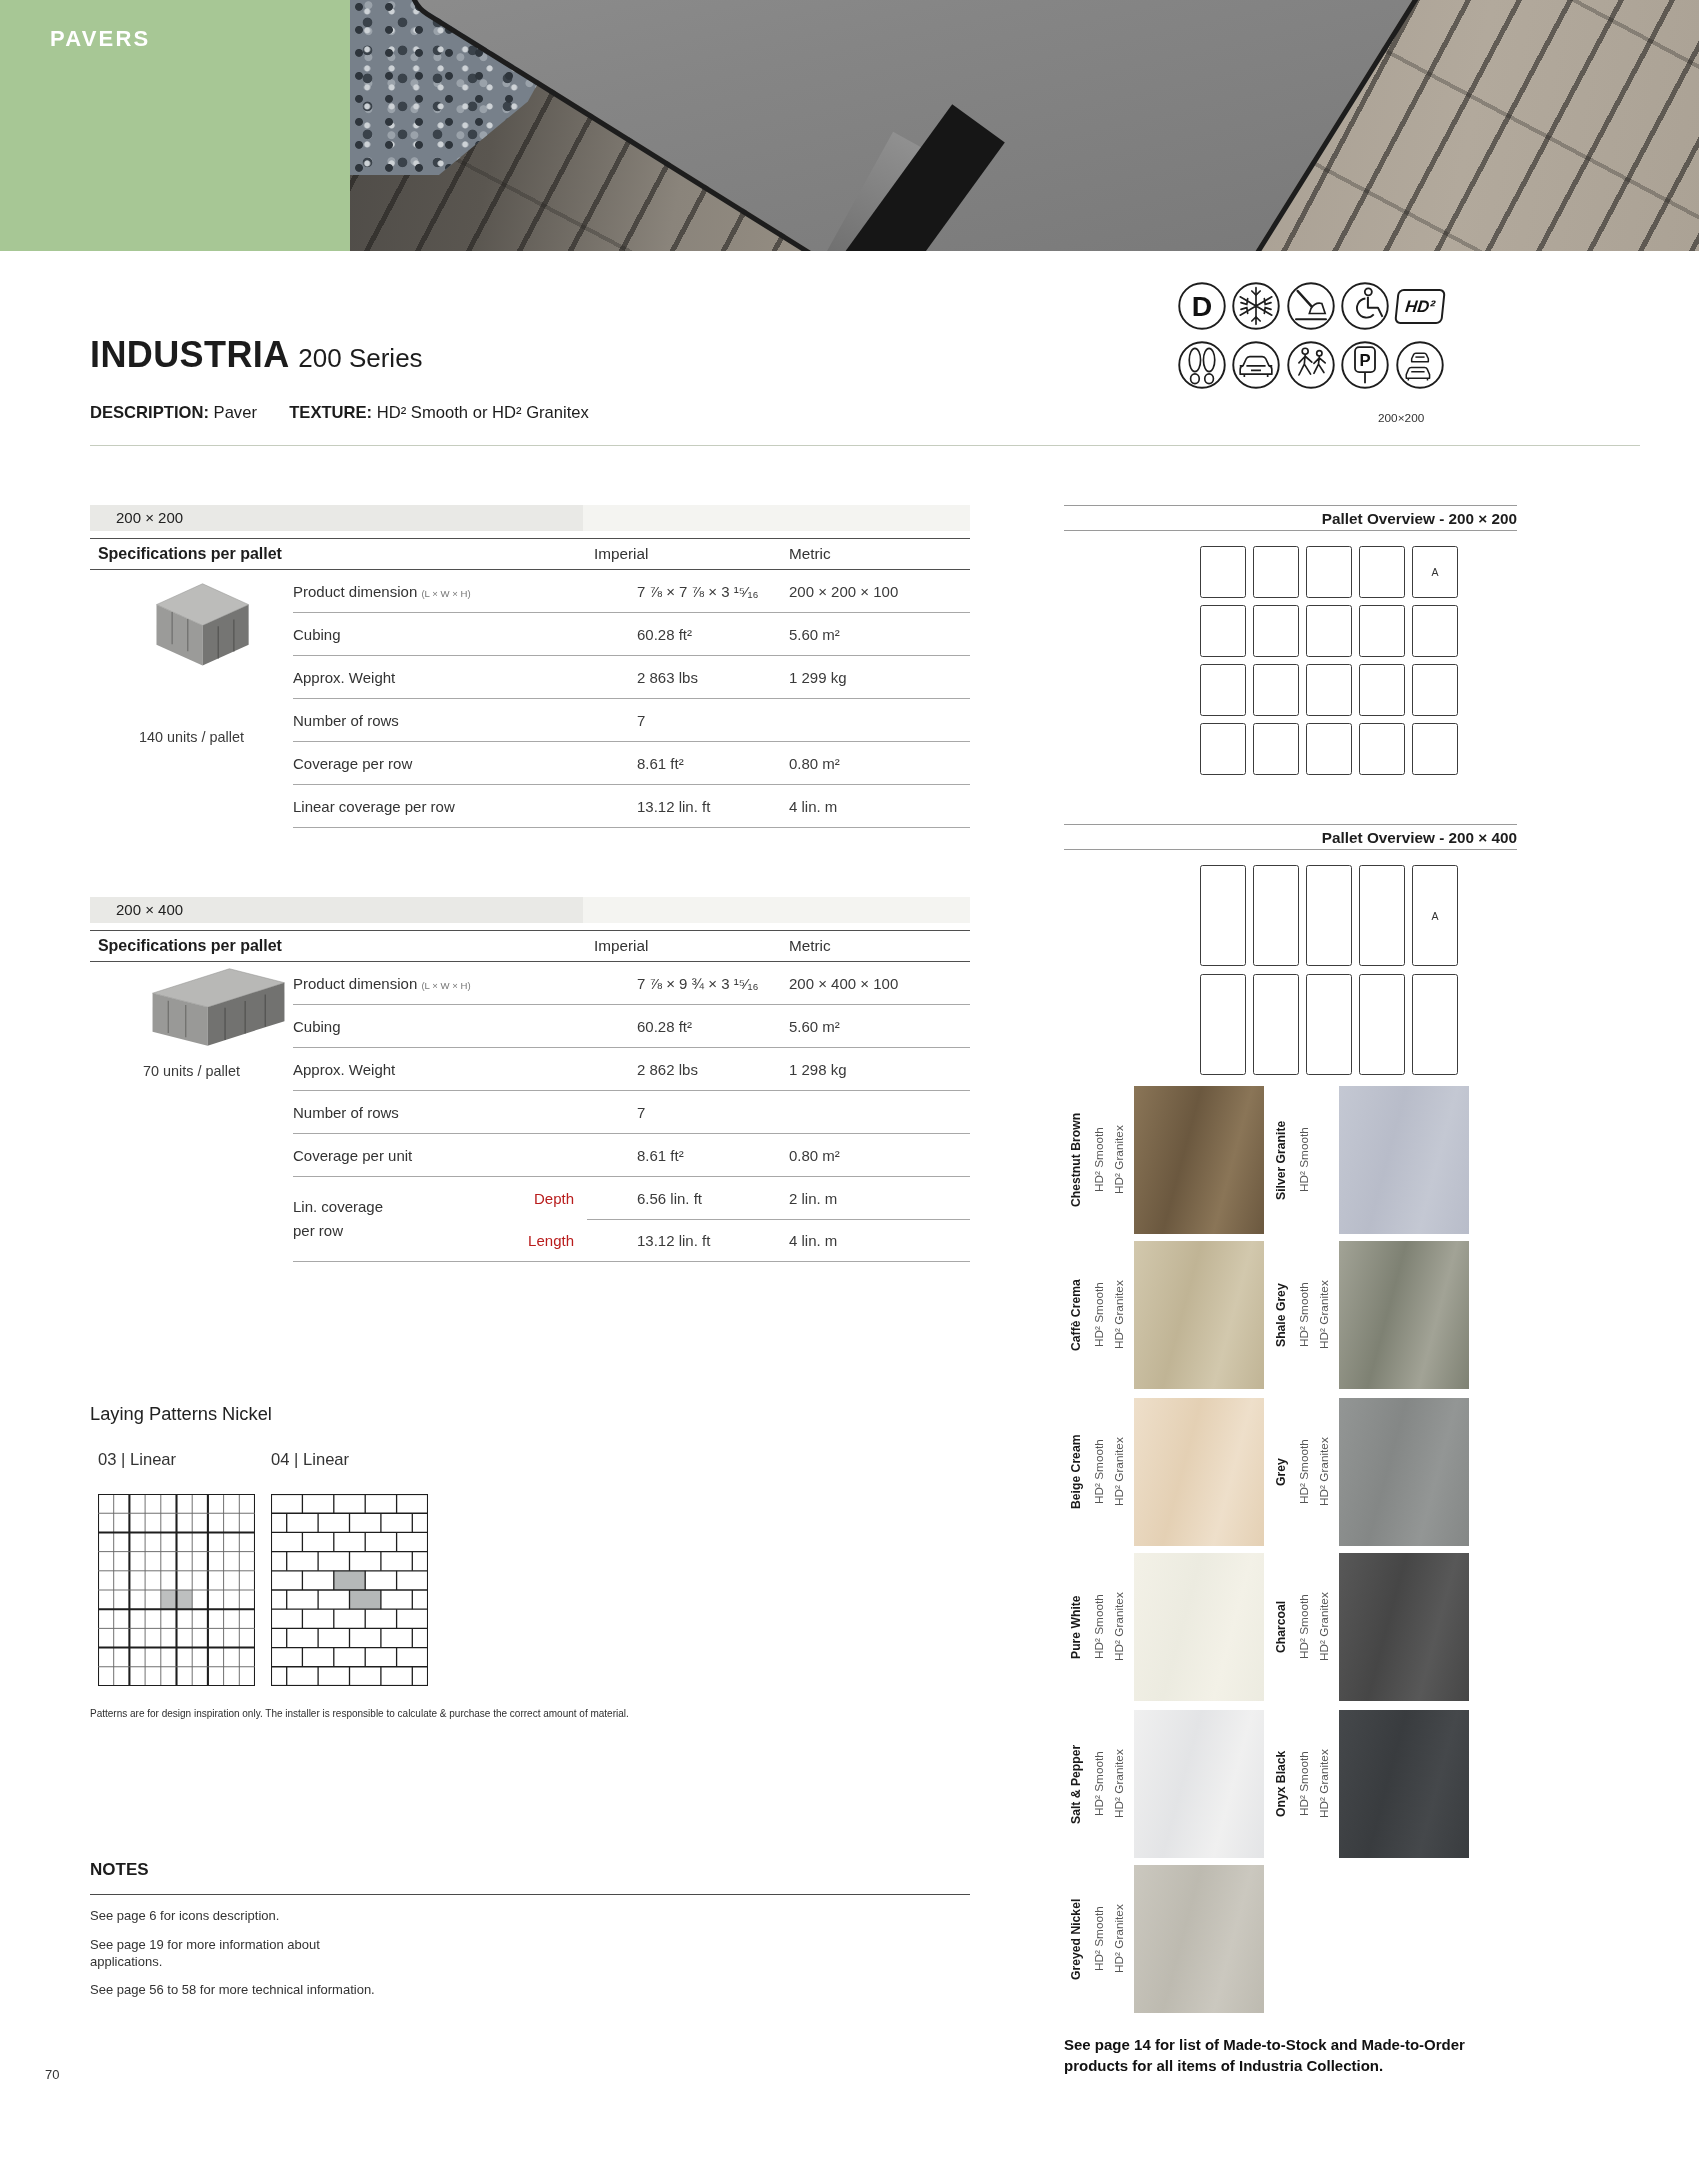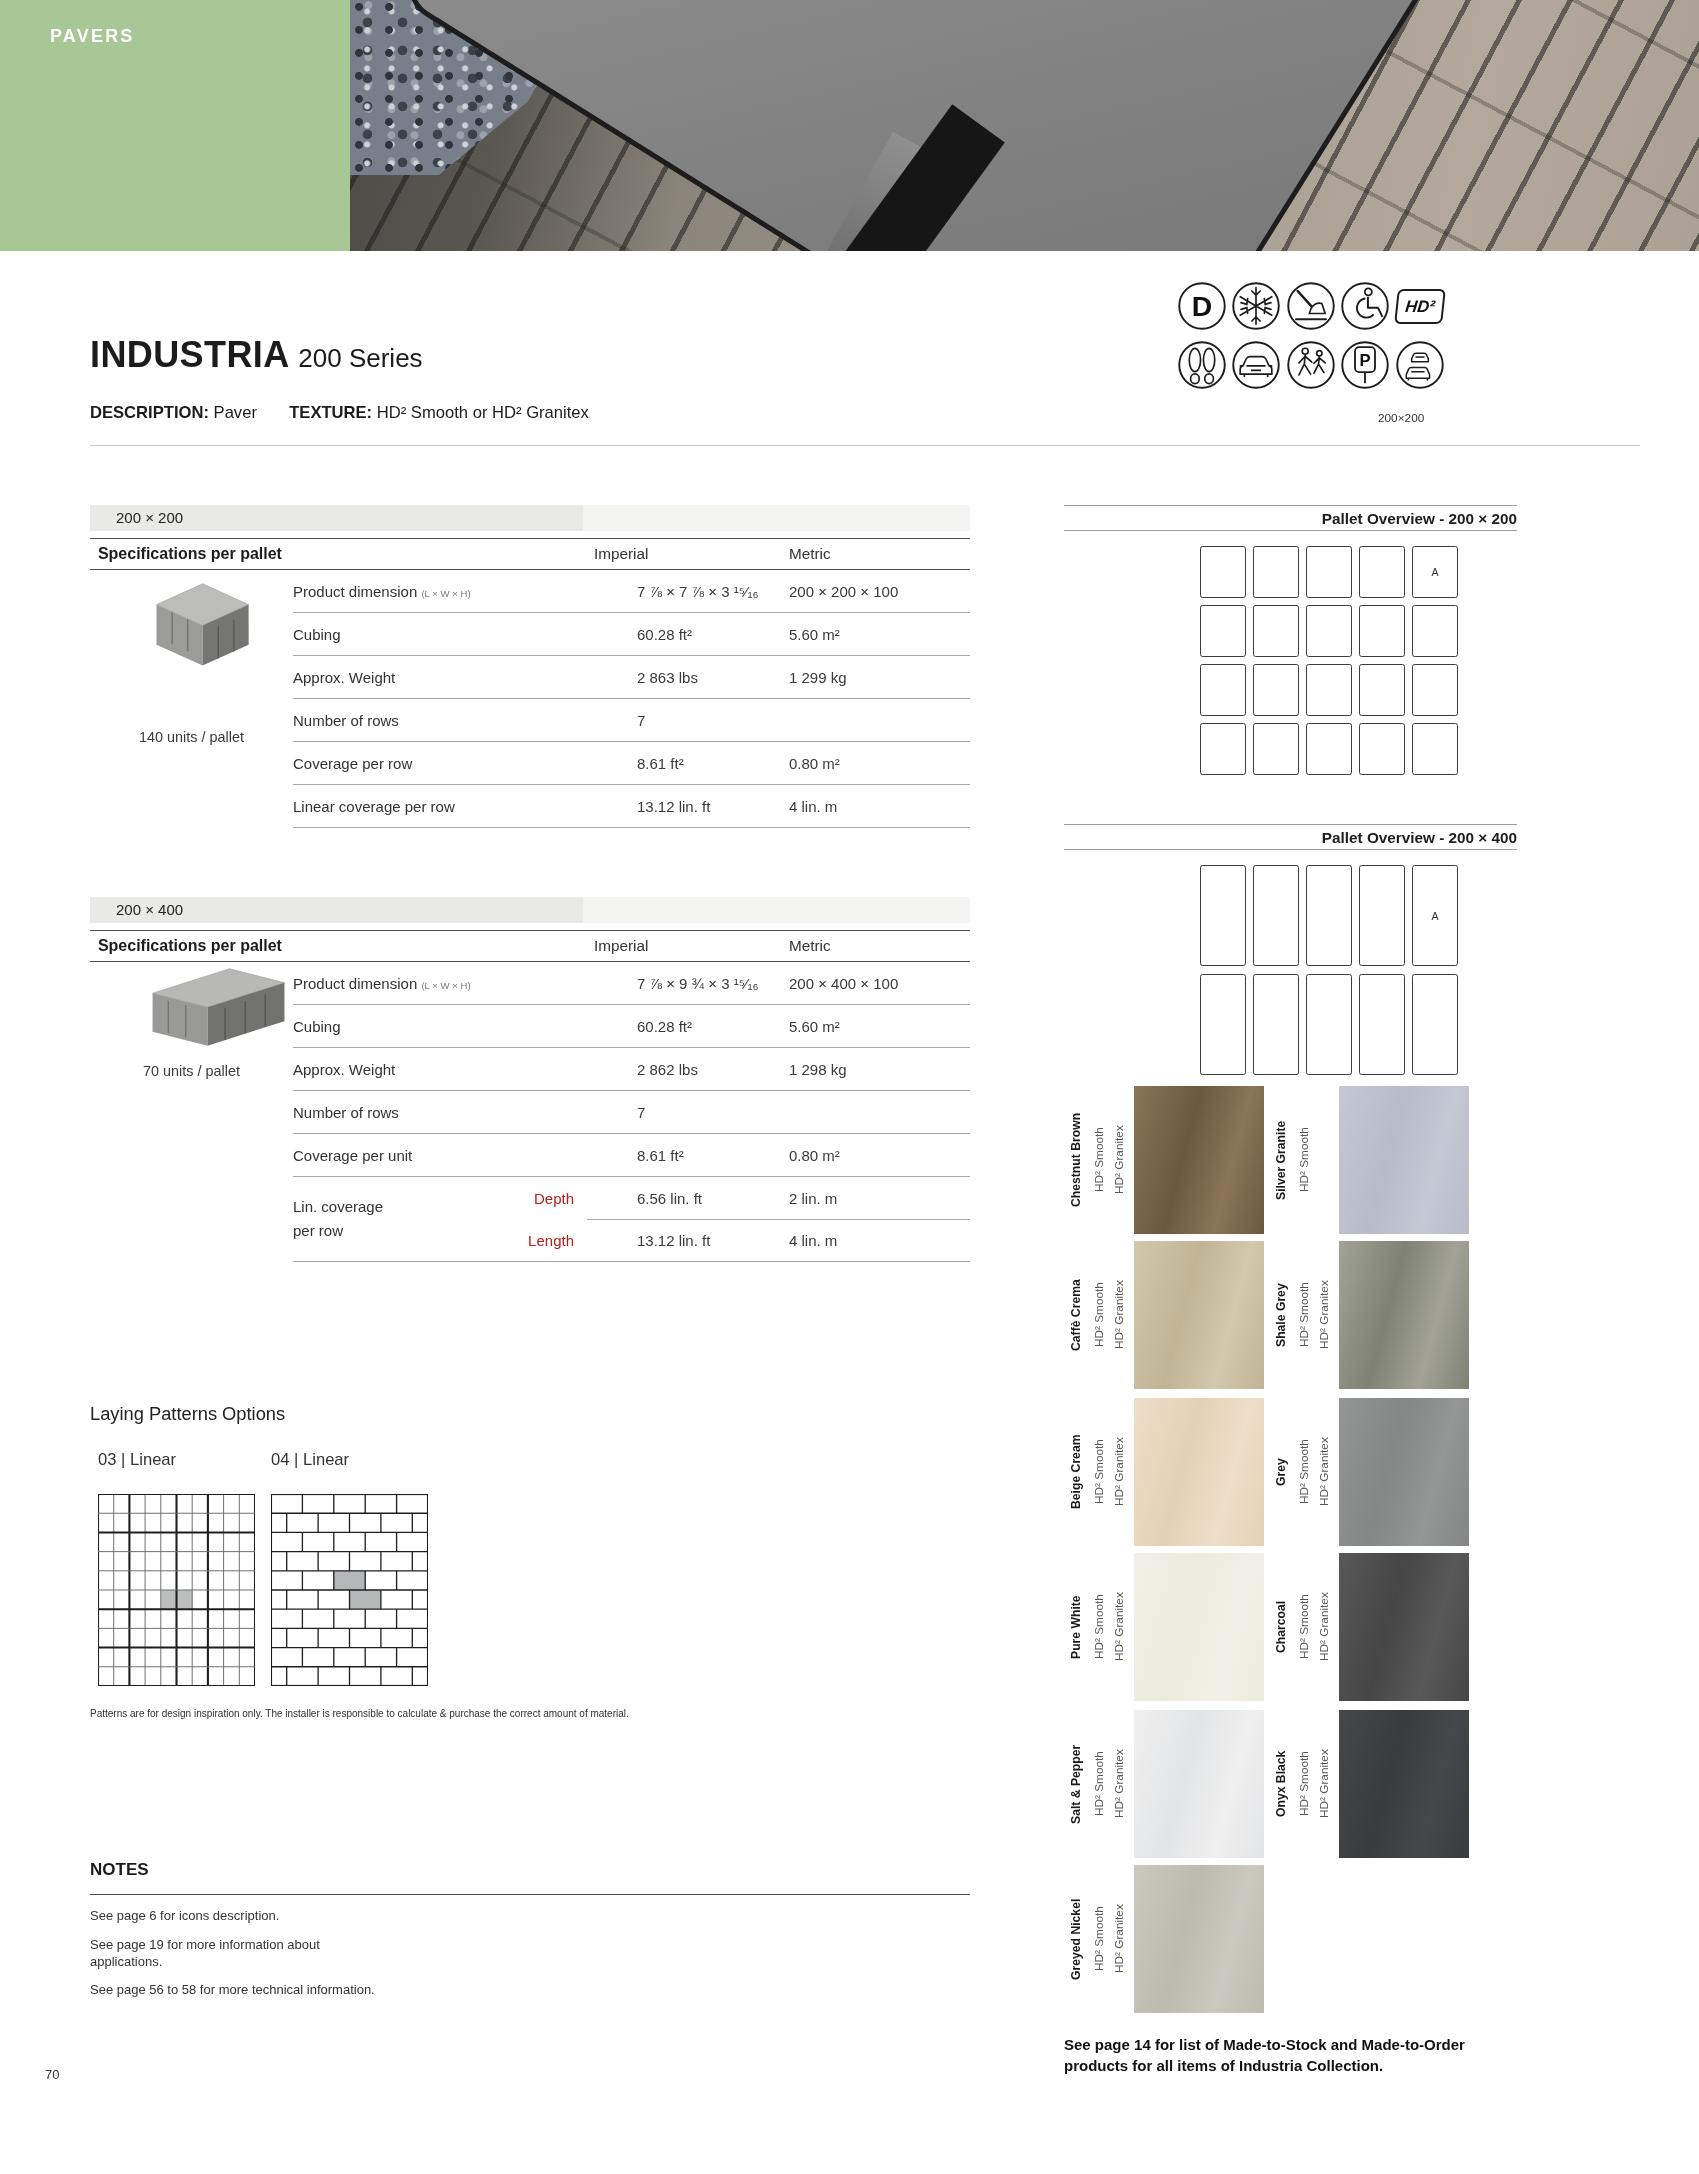--- a/index.html
+++ b/index.html
@@ -1,21 +1,21 @@
 <!DOCTYPE html>
 <html style="font-size:14px"><head>
 <meta charset="utf-8">
 <style>
   html,body{margin:0;padding:0;background:#888;}
   .page{position:relative;width:1700px;height:2175px;background:#fff;overflow:hidden;
         font-family:"Liberation Sans","DejaVu Sans",sans-serif;color:#222;}
   
   .green-block{position:absolute;left:0;top:0;width:350px;height:251px;background:#a7c795;}
   .green-block .cat{position:absolute;left:50px;top:26px;color:#fff;font-weight:bold;
-                    font-size:18px;letter-spacing:2.2px;}
+                    font-size:22px;letter-spacing:2.2px;}
   .photo{position:absolute;left:350px;top:0;width:1349px;height:251px;overflow:hidden;}
   .ph-base{position:absolute;inset:0;
     background:
       repeating-linear-gradient(118deg, rgba(30,28,26,0) 0 40px, rgba(30,28,26,.55) 40px 45px),
       repeating-linear-gradient(28deg, rgba(40,38,35,0) 0 129px, rgba(40,38,35,.30) 129px 133px),
       linear-gradient(100deg,#4e4b47 0%,#5a5650 12%,#8a847b 26%,#9a9286 42%,#a89f93 62%,#b2a99c 82%,#aba295 100%);}
   .ph-gravel{position:absolute;left:0;top:0;width:234px;height:175px;
     clip-path:polygon(0 0,100% 0,76% 58%,38% 100%,0 100%);
     background-image:
       radial-gradient(circle at 30% 30%, #2e353c 0 3.5px, transparent 4.4px),
@@ -455,21 +455,21 @@
       <div class="swatch-cell" style="left: 0px; top: 779px;">
         <span class="sw-name">Greyed Nickel</span>
         <div class="sw-tex">
           <span class="sw-t">HD² Smooth</span>
           <span class="sw-t">HD² Granitex</span>
         </div>
         <div class="sw-img" style="background: linear-gradient(105deg, rgb(203, 200, 191) 0%, rgb(189, 186, 176) 40%, rgb(203, 200, 191) 70%, rgb(189, 186, 176) 100%);"></div>
       </div>
     </div>
 
-  <div class="patterns-title">Laying Patterns Options</div>
+  <div class="patterns-title">Laying Patterns Nickel</div>
   <div class="p-label pl03">03 | Linear</div>
   <div class="p-label pl04">04 | Linear</div>
   <svg class="grid-svg g03" width="157" height="192" viewBox="0 0 180 220" id="grid03">
       <rect x="0" y="0" width="180" height="220" fill="#fff"></rect>
       <rect x="72" y="110" width="36" height="22" fill="#bdbfbf"></rect>
       <line x1="0" y1="0" x2="0" y2="220" stroke="#1e1e1e" stroke-width="2.4"></line>
       <line x1="18" y1="0" x2="18" y2="220" stroke="#6a6a6a" stroke-width="1.1"></line>
       <line x1="36" y1="0" x2="36" y2="220" stroke="#1e1e1e" stroke-width="2.4"></line>
       <line x1="54" y1="0" x2="54" y2="220" stroke="#6a6a6a" stroke-width="1.1"></line>
       <line x1="72" y1="0" x2="72" y2="220" stroke="#6a6a6a" stroke-width="1.1"></line>

